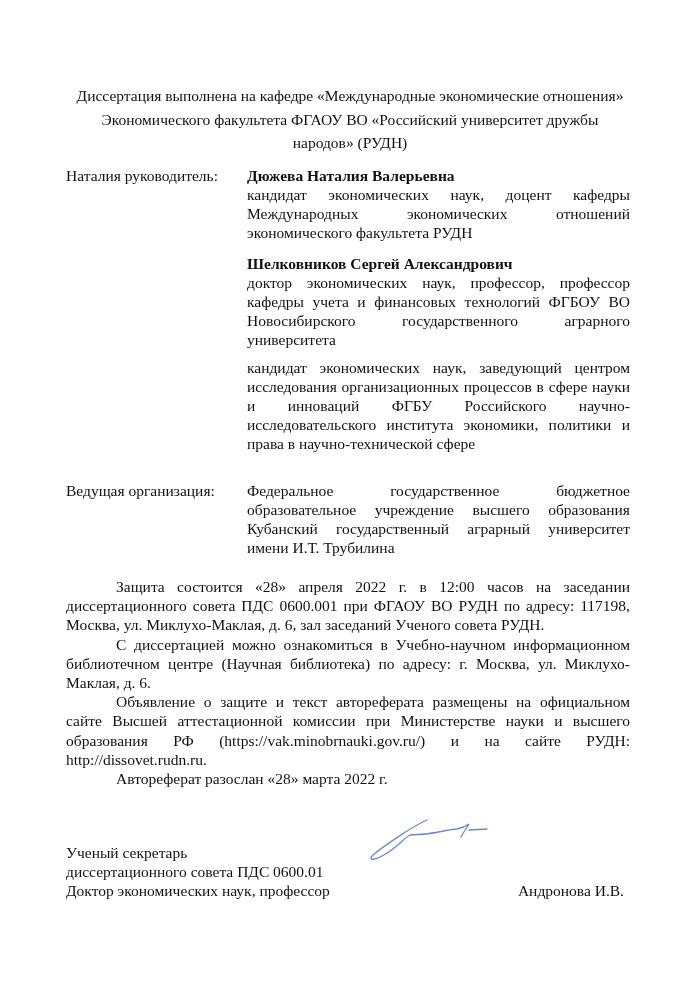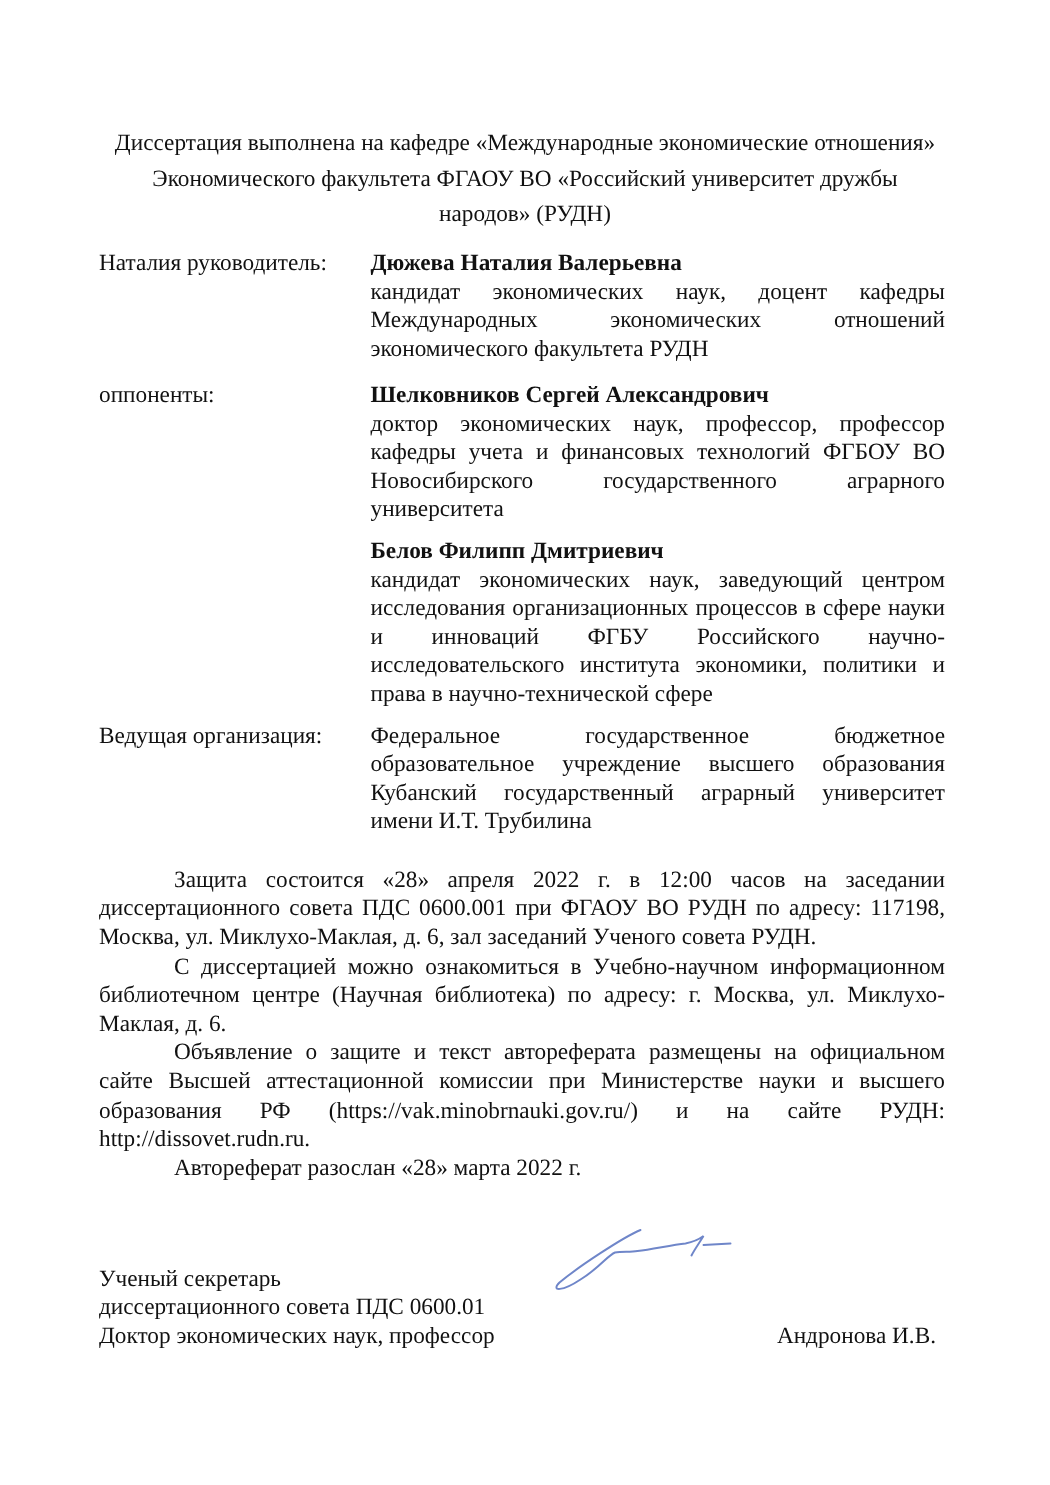--- a/index.html
+++ b/index.html
@@ -28,31 +28,29 @@
   <div class="row" style="top:166px;">
     <div class="label">Наталия руководитель:</div>
     <div class="content">
       <div class="name">Дюжева Наталия Валерьевна</div>
       <div class="desc">кандидат экономических наук, доцент кафедры Международных экономических отношений экономического факультета РУДН</div>
     </div>
   </div>
 
   <div class="row" style="top:254px;">
     <div class="label">
-      <div>оппоненты:</div>
     </div>
     <div class="content">
       <div class="name">Шелковников Сергей Александрович</div>
       <div class="desc">доктор экономических наук, профессор, профессор кафедры учета и финансовых технологий ФГБОУ ВО Новосибирского государственного аграрного университета</div>
     </div>
   </div>
 
   <div class="row" style="top:358px;">
     <div class="content">
-      <div class="name">Белов Филипп Дмитриевич</div>
       <div class="desc">кандидат экономических наук, заведующий центром исследования организационных процессов в сфере науки и инноваций ФГБУ Российского научно-исследовательского института экономики, политики и права в научно-технической сфере</div>
     </div>
   </div>
 
   <div class="row" style="top:481px;">
     <div class="label">Ведущая организация:</div>
     <div class="content">
       <div class="desc">Федеральное государственное бюджетное образовательное учреждение высшего образования Кубанский государственный аграрный университет имени И.Т. Трубилина</div>
     </div>
   </div>

